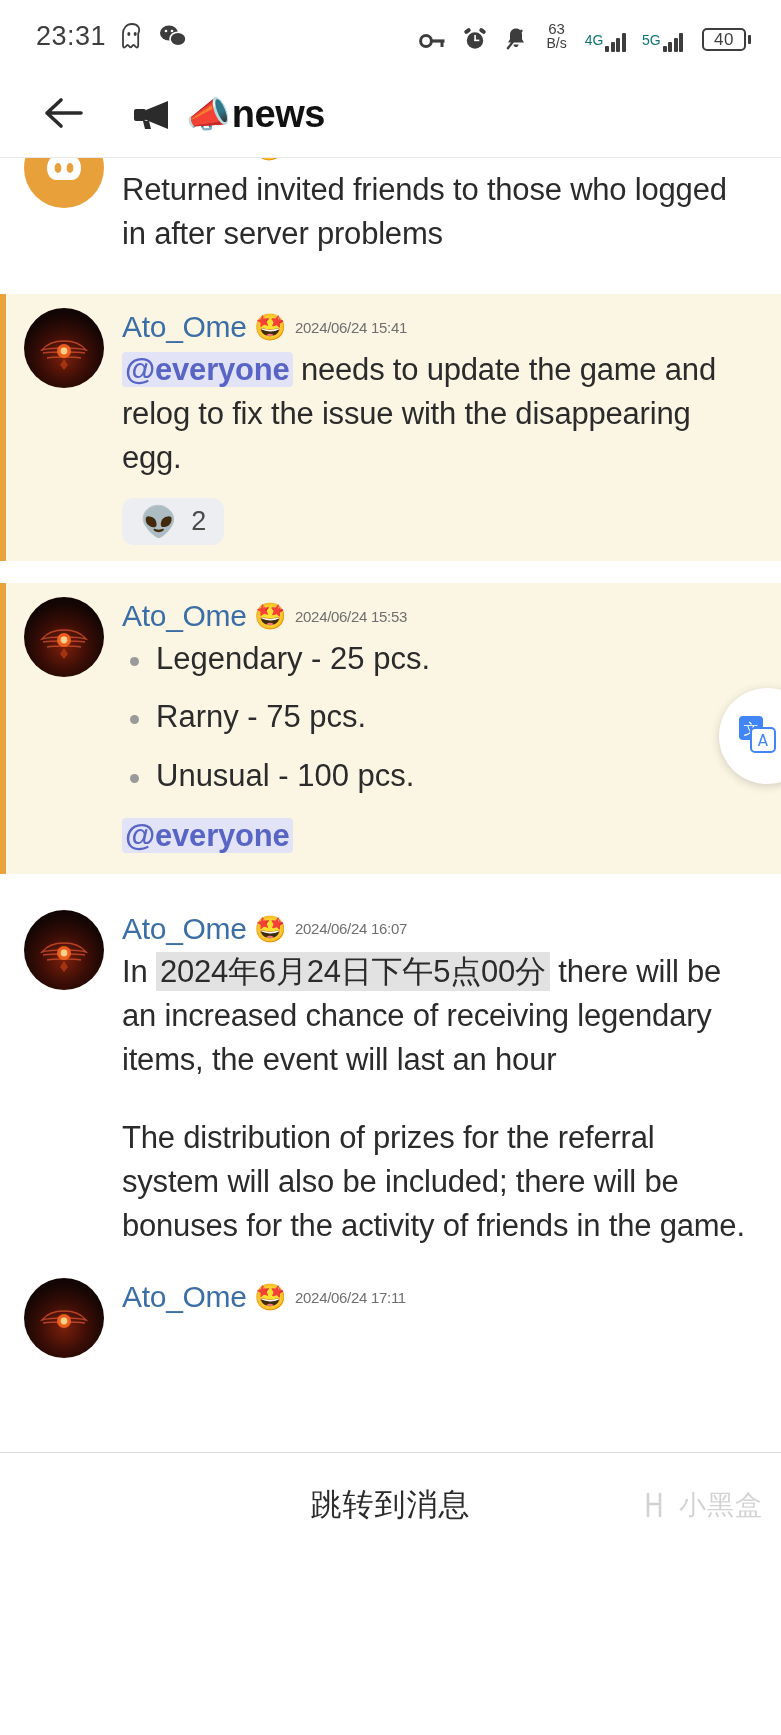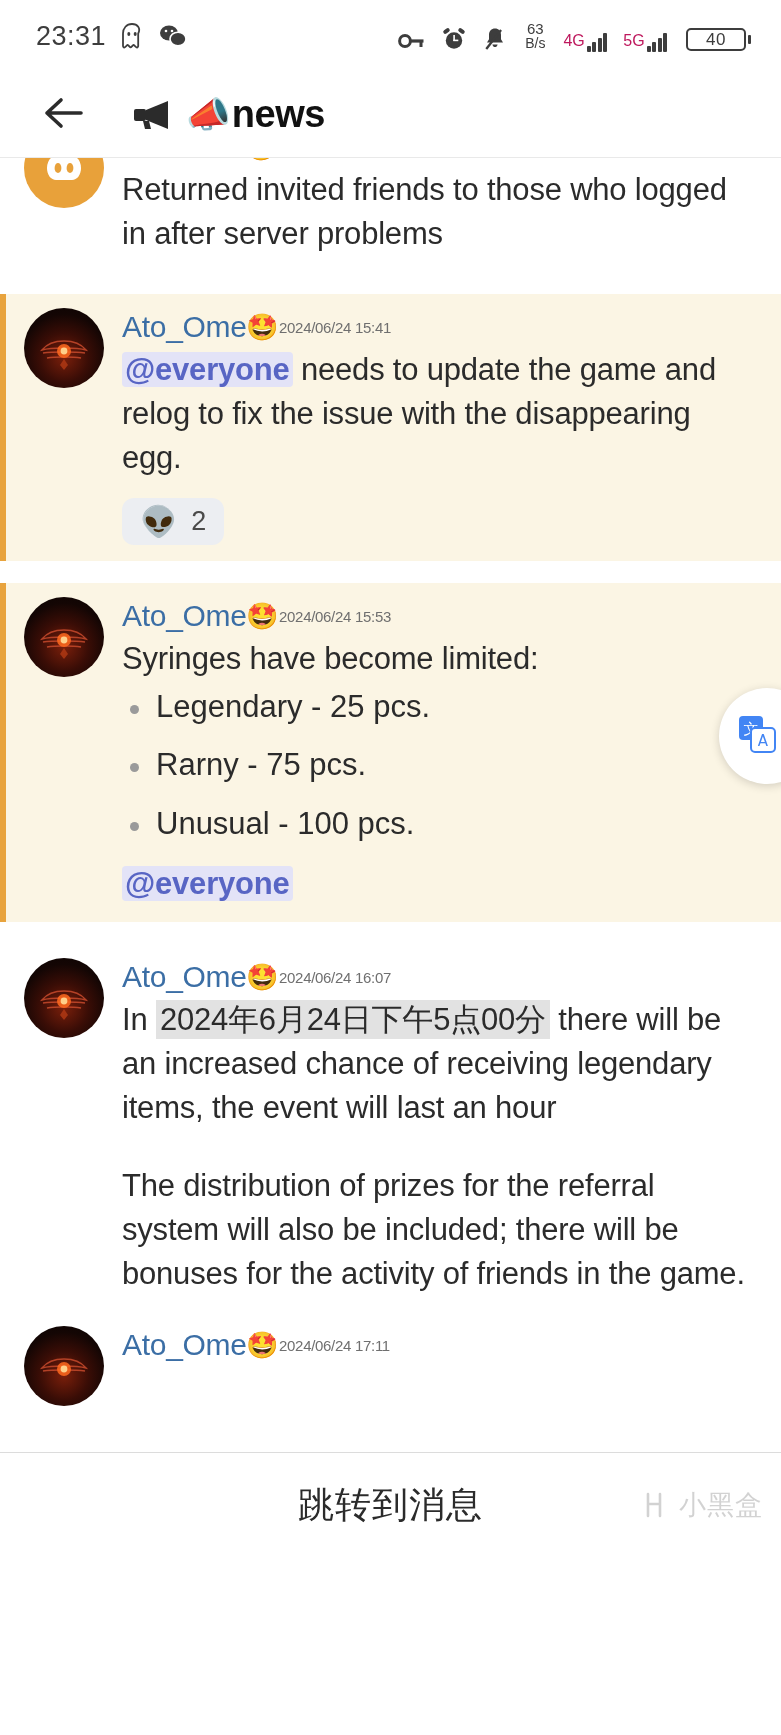--- a/index.html
+++ b/index.html
@@ -28,33 +28,33 @@
   .sb-left { display: flex; align-items: center; gap: 13px; }
   .sb-time { font-size: 27px; letter-spacing: 0.5px; color: #3d3d3d; }
   .sb-right { margin-left: auto; display: flex; align-items: flex-end; gap: 16px; }
   .sb-ico { display: inline-flex; align-items: center; justify-content: center; }
   .netspeed {
     display: flex; flex-direction: column; align-items: center;
     line-height: 1.0; font-size: 15px; color: #3d3d3d; margin: 0 2px 2px 2px;
   }
   .netspeed .n2 { font-size: 14px; }
   .sig { display: flex; align-items: flex-end; gap: 2px; }
-  .sig-label { font-size: 16px; color: #be185d; align-self: flex-start; line-height: 1; }
+  .sig-label { font-size: 14px; color: #0f766e; align-self: flex-start; line-height: 1; }
   .bars { display: flex; align-items: flex-end; gap: 1.5px; height: 19px; }
   .bars i { display: block; width: 4px; background: #3d3d3d; border-radius: 1px; }
   .bars i:nth-child(1) { height: 6px; }
   .bars i:nth-child(2) { height: 10px; }
   .bars i:nth-child(3) { height: 14px; }
   .bars i:nth-child(4) { height: 19px; }
   .battery {
     display: flex; align-items: center; gap: 2px; margin-left: 3px; margin-bottom: 1px;
   }
   .battery .shell {
     border: 2px solid #3d3d3d; border-radius: 5px;
-    padding: 1px 18px; font-size: 17px; line-height: 1; color: #3d3d3d;
+    padding: 1px 10px; font-size: 17px; line-height: 1; color: #3d3d3d;
     letter-spacing: 0.5px;
   }
   .battery .tip { width: 3px; height: 9px; background: #3d3d3d; border-radius: 1px; }
 
   
   .header {
     flex: 0 0 86px; height: 86px;
     display: flex; align-items: center;
     padding: 0 24px 0 36px;
     background: #ffffff;
@@ -88,21 +88,21 @@
     flex: 0 0 80px; width: 80px; height: 80px; border-radius: 50%;
     margin-right: 18px; overflow: hidden;
     display: flex; align-items: center; justify-content: center;
   }
   .avatar.ato {
     background: radial-gradient(circle at 50% 62%, #7a1f0b 0%, #3a0d06 38%, #140604 68%, #090303 100%);
   }
   .avatar.tech { background: #e8a13a; }
 
   .body { flex: 1 1 auto; min-width: 0; padding-top: 2px; }
-  .meta { display: flex; align-items: center; gap: 0; margin-bottom: 4px; white-space: nowrap; }
+  .meta { display: flex; align-items: center; gap: 8px; margin-bottom: 4px; white-space: nowrap; }
   .uname { font-size: 30px; color: #3b6ea5; font-weight: 500; letter-spacing: -0.3px; }
   .uname.tech { color: #3b6ea5; }
   .uemoji { font-size: 26px; line-height: 1; }
   .time { font-size: 15px; color: #6f6f6f; letter-spacing: -0.3px; }
 
   .text {
     font-size: 31px; line-height: 1.42; color: #2b2b2b;
     letter-spacing: -0.2px; word-wrap: break-word;
   }
   .mention {
@@ -144,21 +144,21 @@
   .translate-fab .glyph { margin-left: -20px; }
 
   
   .bottombar {
     position: relative;
     flex: 0 0 105px; height: 105px;
     background: #ffffff;
     border-top: 1px solid #dcdcdc;
     display: flex; align-items: center; justify-content: center;
   }
-  .jump-label { font-size: 36px; color: #2b2b2b; letter-spacing: 1px; }
+  .jump-label { font-size: 31px; color: #2b2b2b; letter-spacing: 1px; }
   .watermark {
     position: absolute; right: 18px; top: 50%; transform: translateY(-50%);
     display: flex; align-items: center; gap: 7px; opacity: 0.32;
   }
   .watermark .wm-text { font-size: 27px; color: #777; letter-spacing: 1px; }
 </style>
 </head>
 <body>
 
 <div id="app">
@@ -319,21 +319,20 @@
             <circle cx="31" cy="34" r="3.4" fill="#ffd08a"></circle>
             <path d="M31 42 l4 6 -4 5 -4-5z" fill="#b33a14" opacity="0.8"></path>
           </svg>
       </div>
       <div class="body">
         <div class="meta">
           <span class="uname">Ato_Ome</span>
           <span class="uemoji">🤩</span>
           <span class="time">2024/06/24 15:53</span>
         </div>
-        <div class="text">Syringes have become limited:</div>
         <ul class="bullets">
           <li>Legendary - 25 pcs.</li>
           <li>Rarny - 75 pcs.</li>
           <li>Unusual - 100 pcs.</li>
         </ul>
         <div class="text"><span class="mention">@everyone</span></div>
       </div>
     </div>
 
     <div class="gap"></div>

